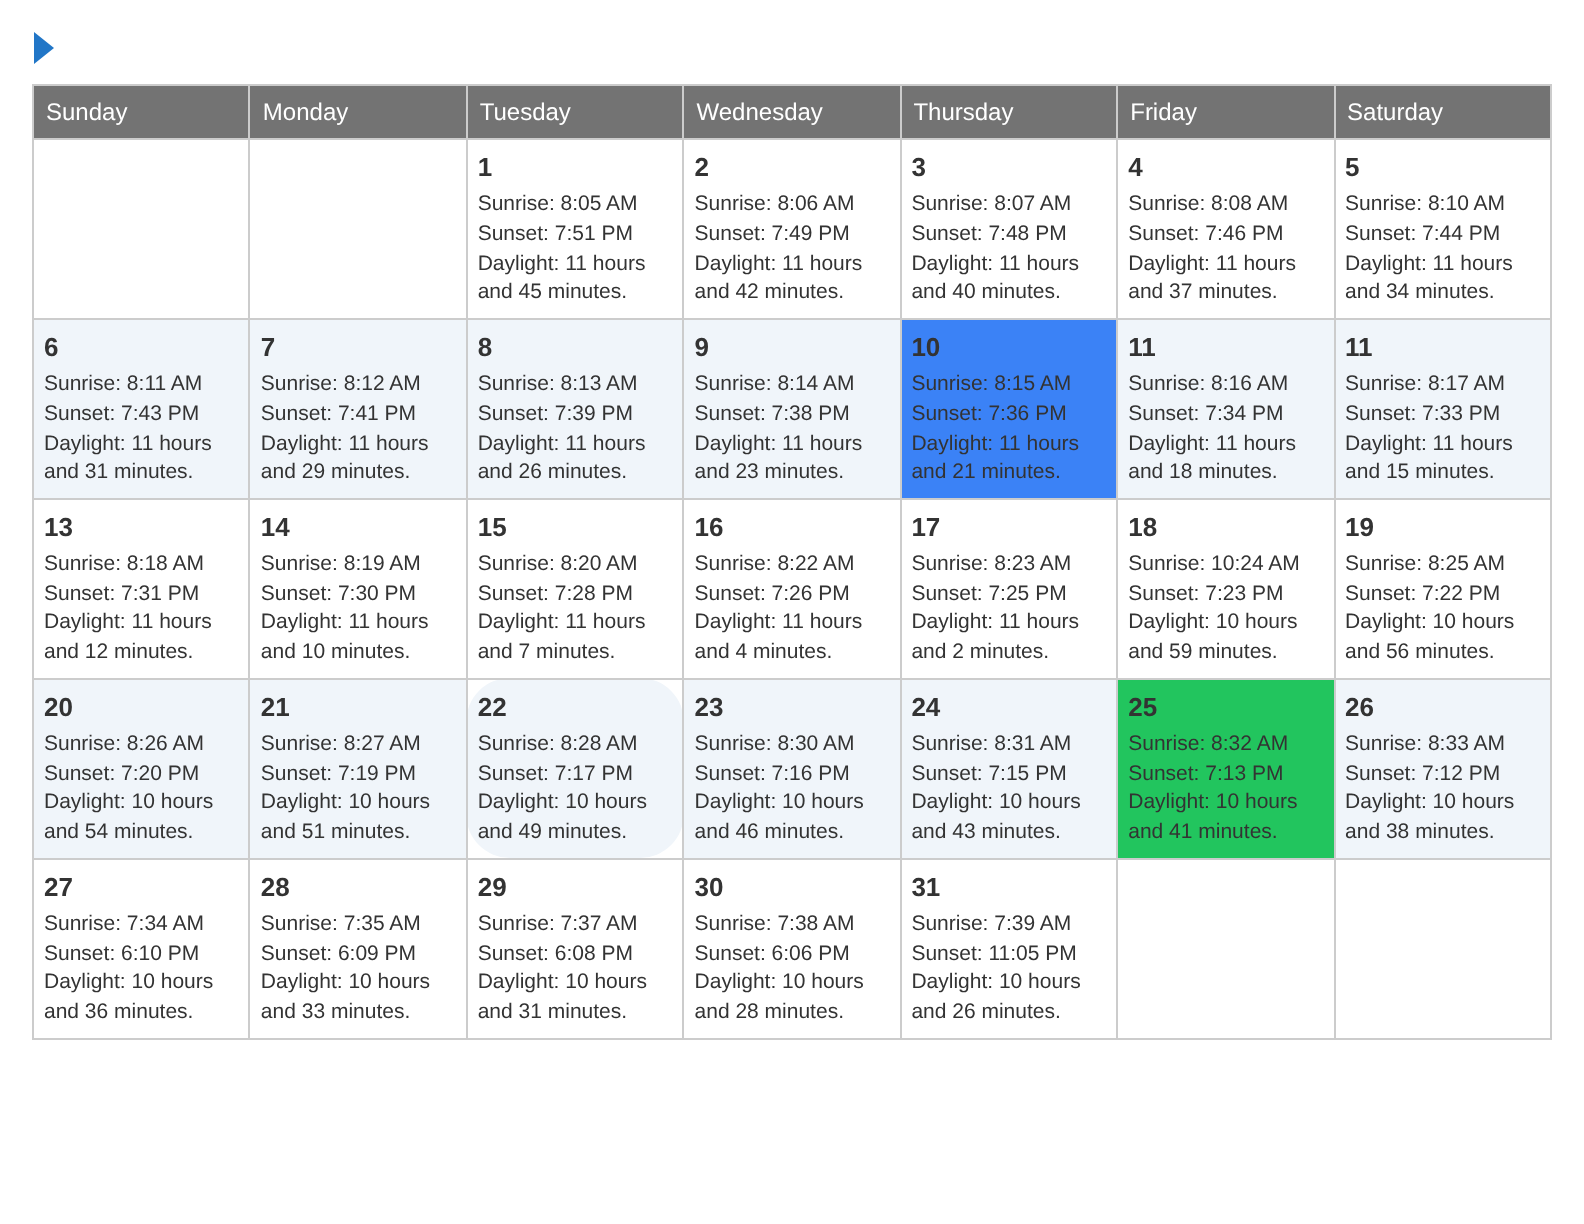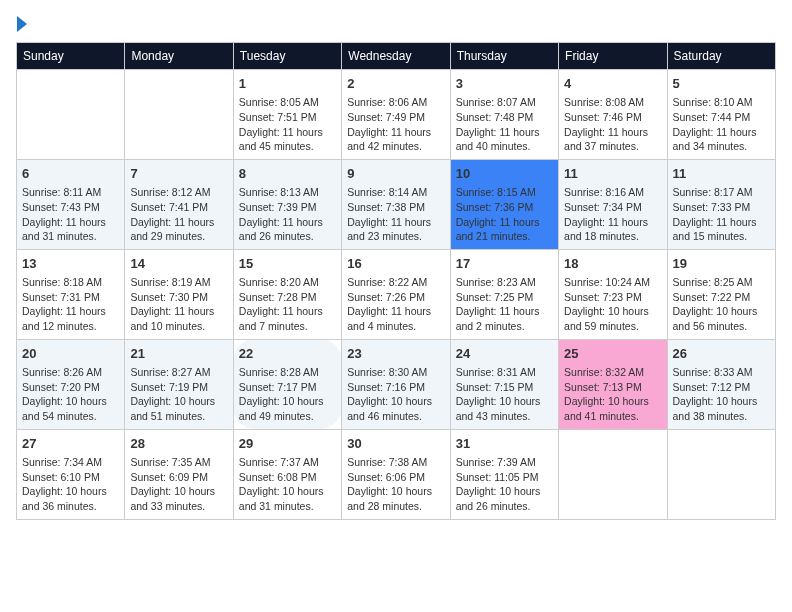--- a/index.html
+++ b/index.html
@@ -29,21 +29,21 @@
       font-size: 15px;
       color: #555;
       margin-top: 2px;
     }
     .calendar {
       width: 100%;
       border-collapse: collapse;
       font-size: 11px;
     }
     .calendar th {
-      background-color: #0f172a;
+      background-color: #737373;
       color: #fff;
       text-align: left;
       padding: 6px 6px;
       font-size: 12px;
       font-weight: normal;
       border: 1px solid #ccc;
     }
     .calendar td {
       border: 1px solid #ccc;
       vertical-align: top;
@@ -276,21 +276,21 @@
           <div>Sunrise: 8:30 AM</div>
           <div>Sunset: 7:16 PM</div>
           <div>Daylight: 10 hours and 46 minutes.</div>
         </td>
         <td style="background-color: rgb(240, 245, 250);">
           <span class="day-number">24</span>
           <div>Sunrise: 8:31 AM</div>
           <div>Sunset: 7:15 PM</div>
           <div>Daylight: 10 hours and 43 minutes.</div>
         </td>
-        <td style="background-color: #f9a8d4;">
+        <td style="background-color: #22c55e;">
           <span class="day-number">25</span>
           <div>Sunrise: 8:32 AM</div>
           <div>Sunset: 7:13 PM</div>
           <div>Daylight: 10 hours and 41 minutes.</div>
         </td>
         <td style="background-color: rgb(240, 245, 250); margin-left: 20px;">
           <span class="day-number">26</span>
           <div>Sunrise: 8:33 AM</div>
           <div>Sunset: 7:12 PM</div>
           <div>Daylight: 10 hours and 38 minutes.</div>

